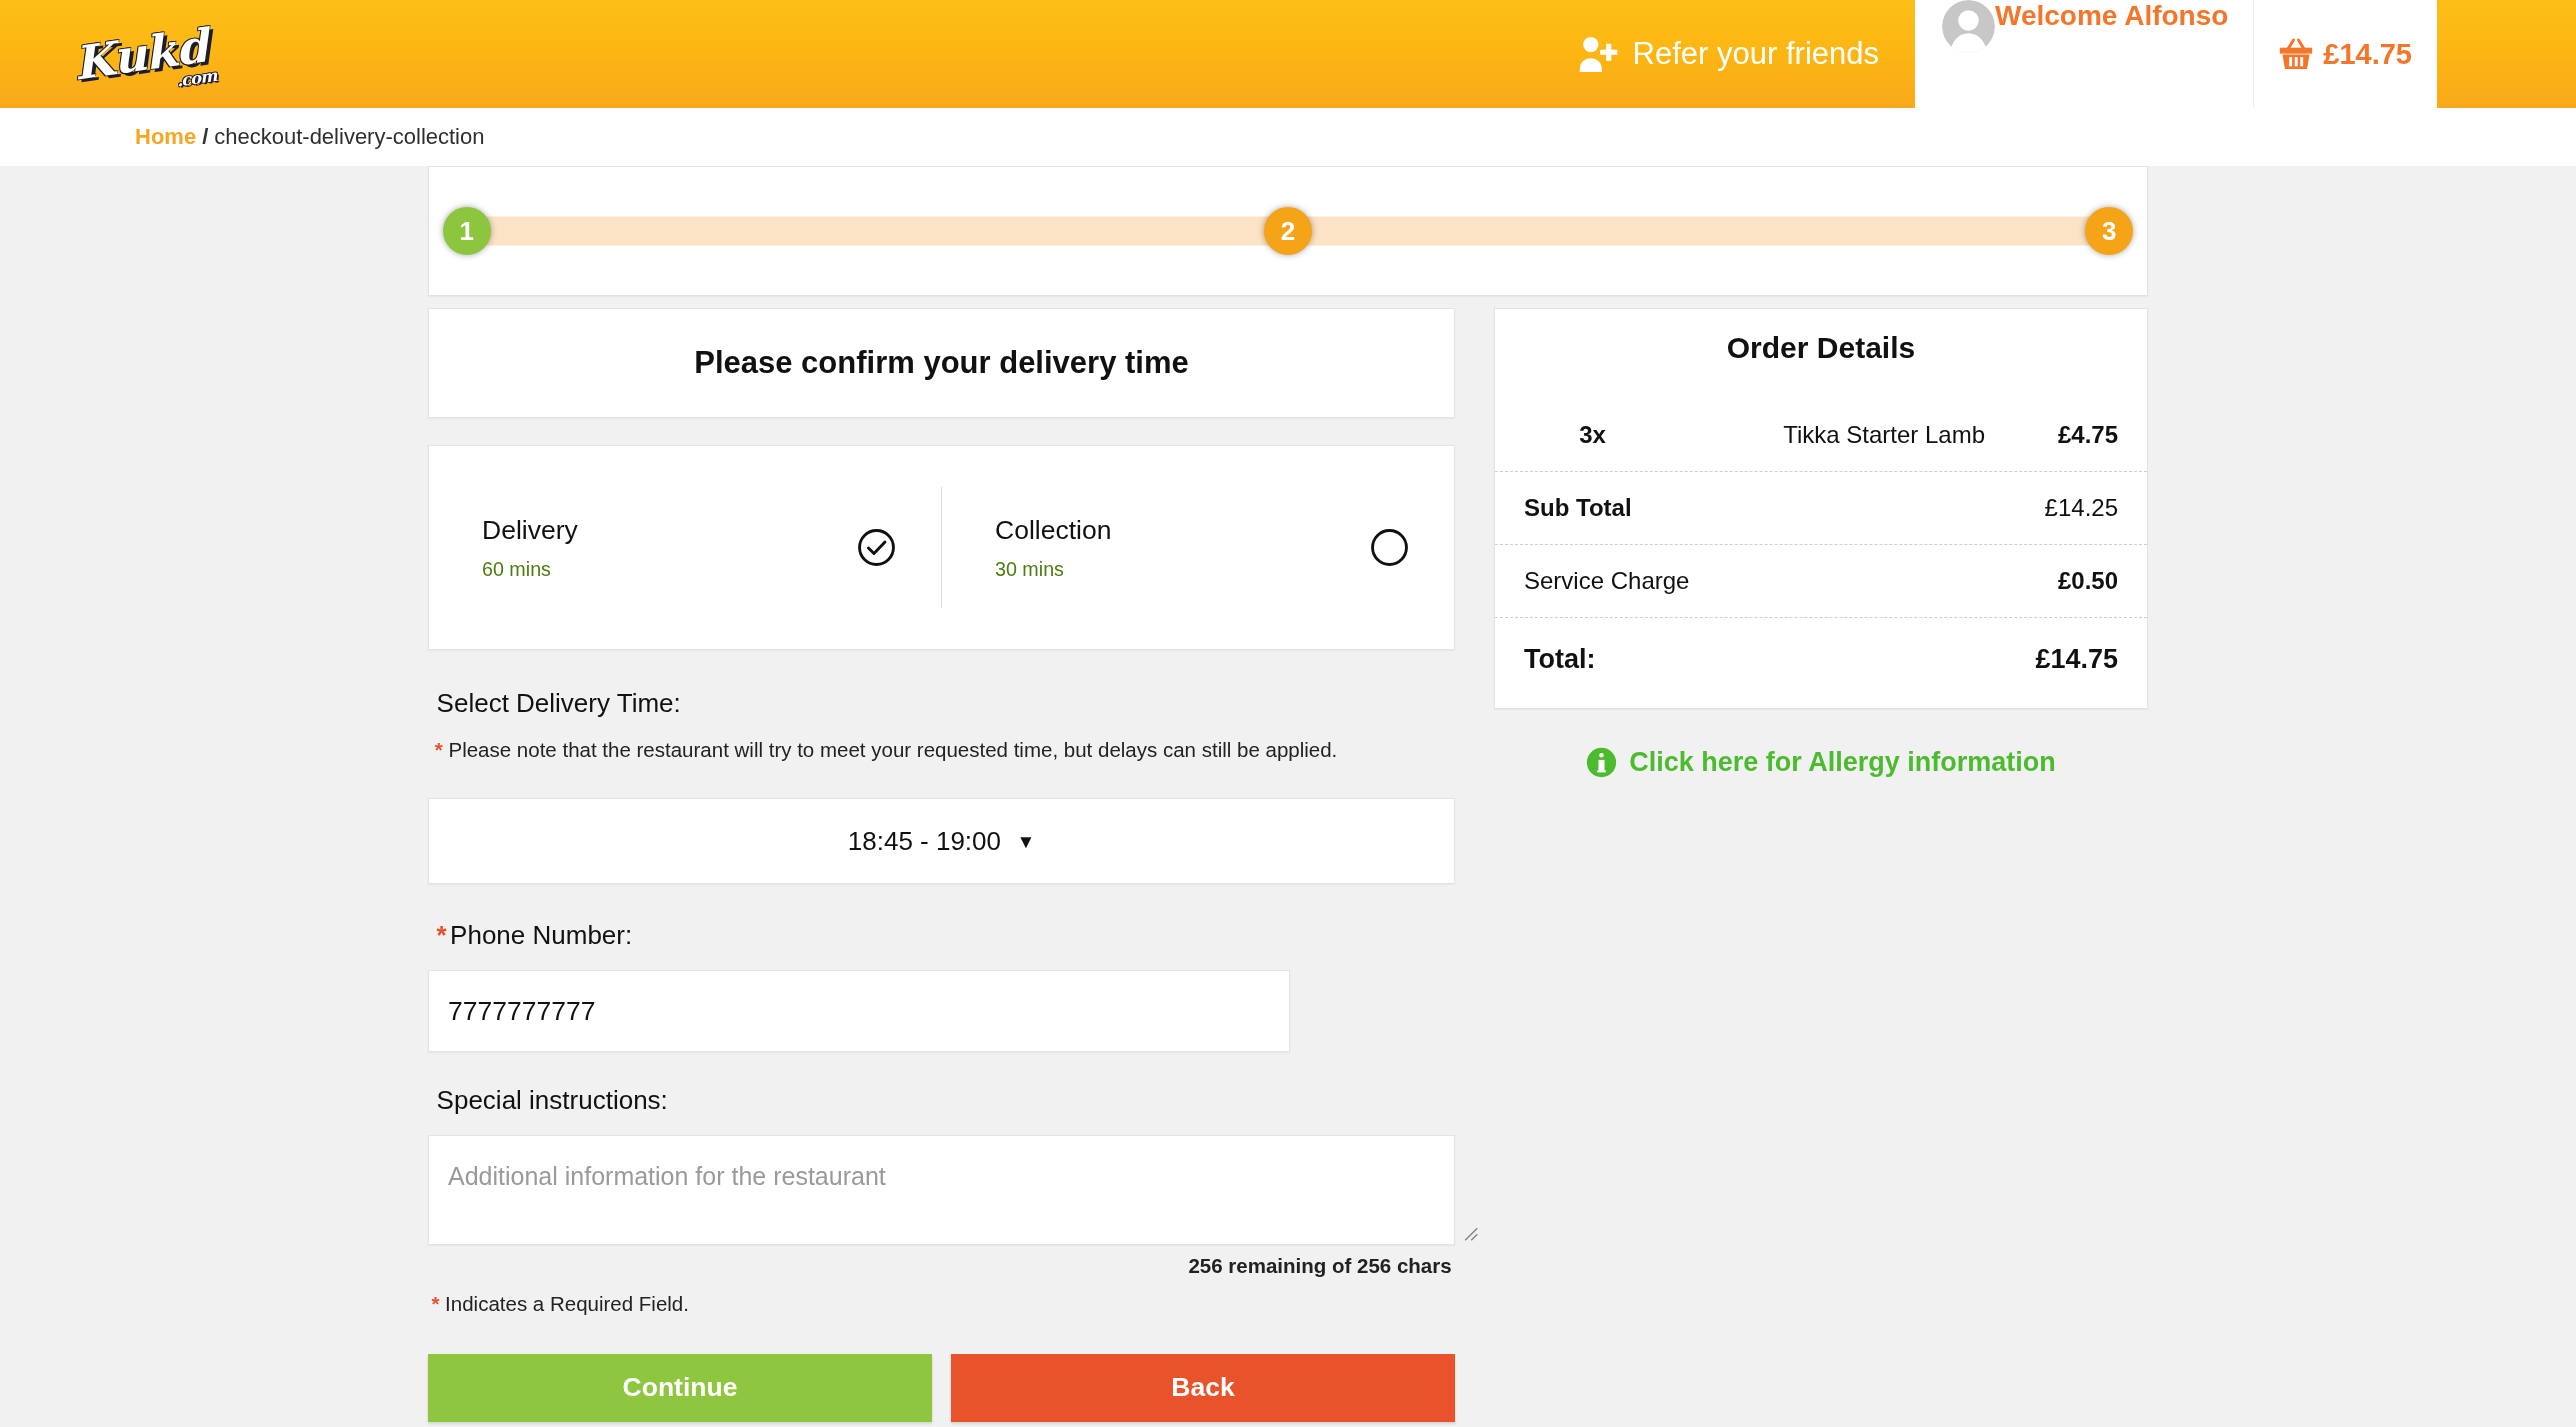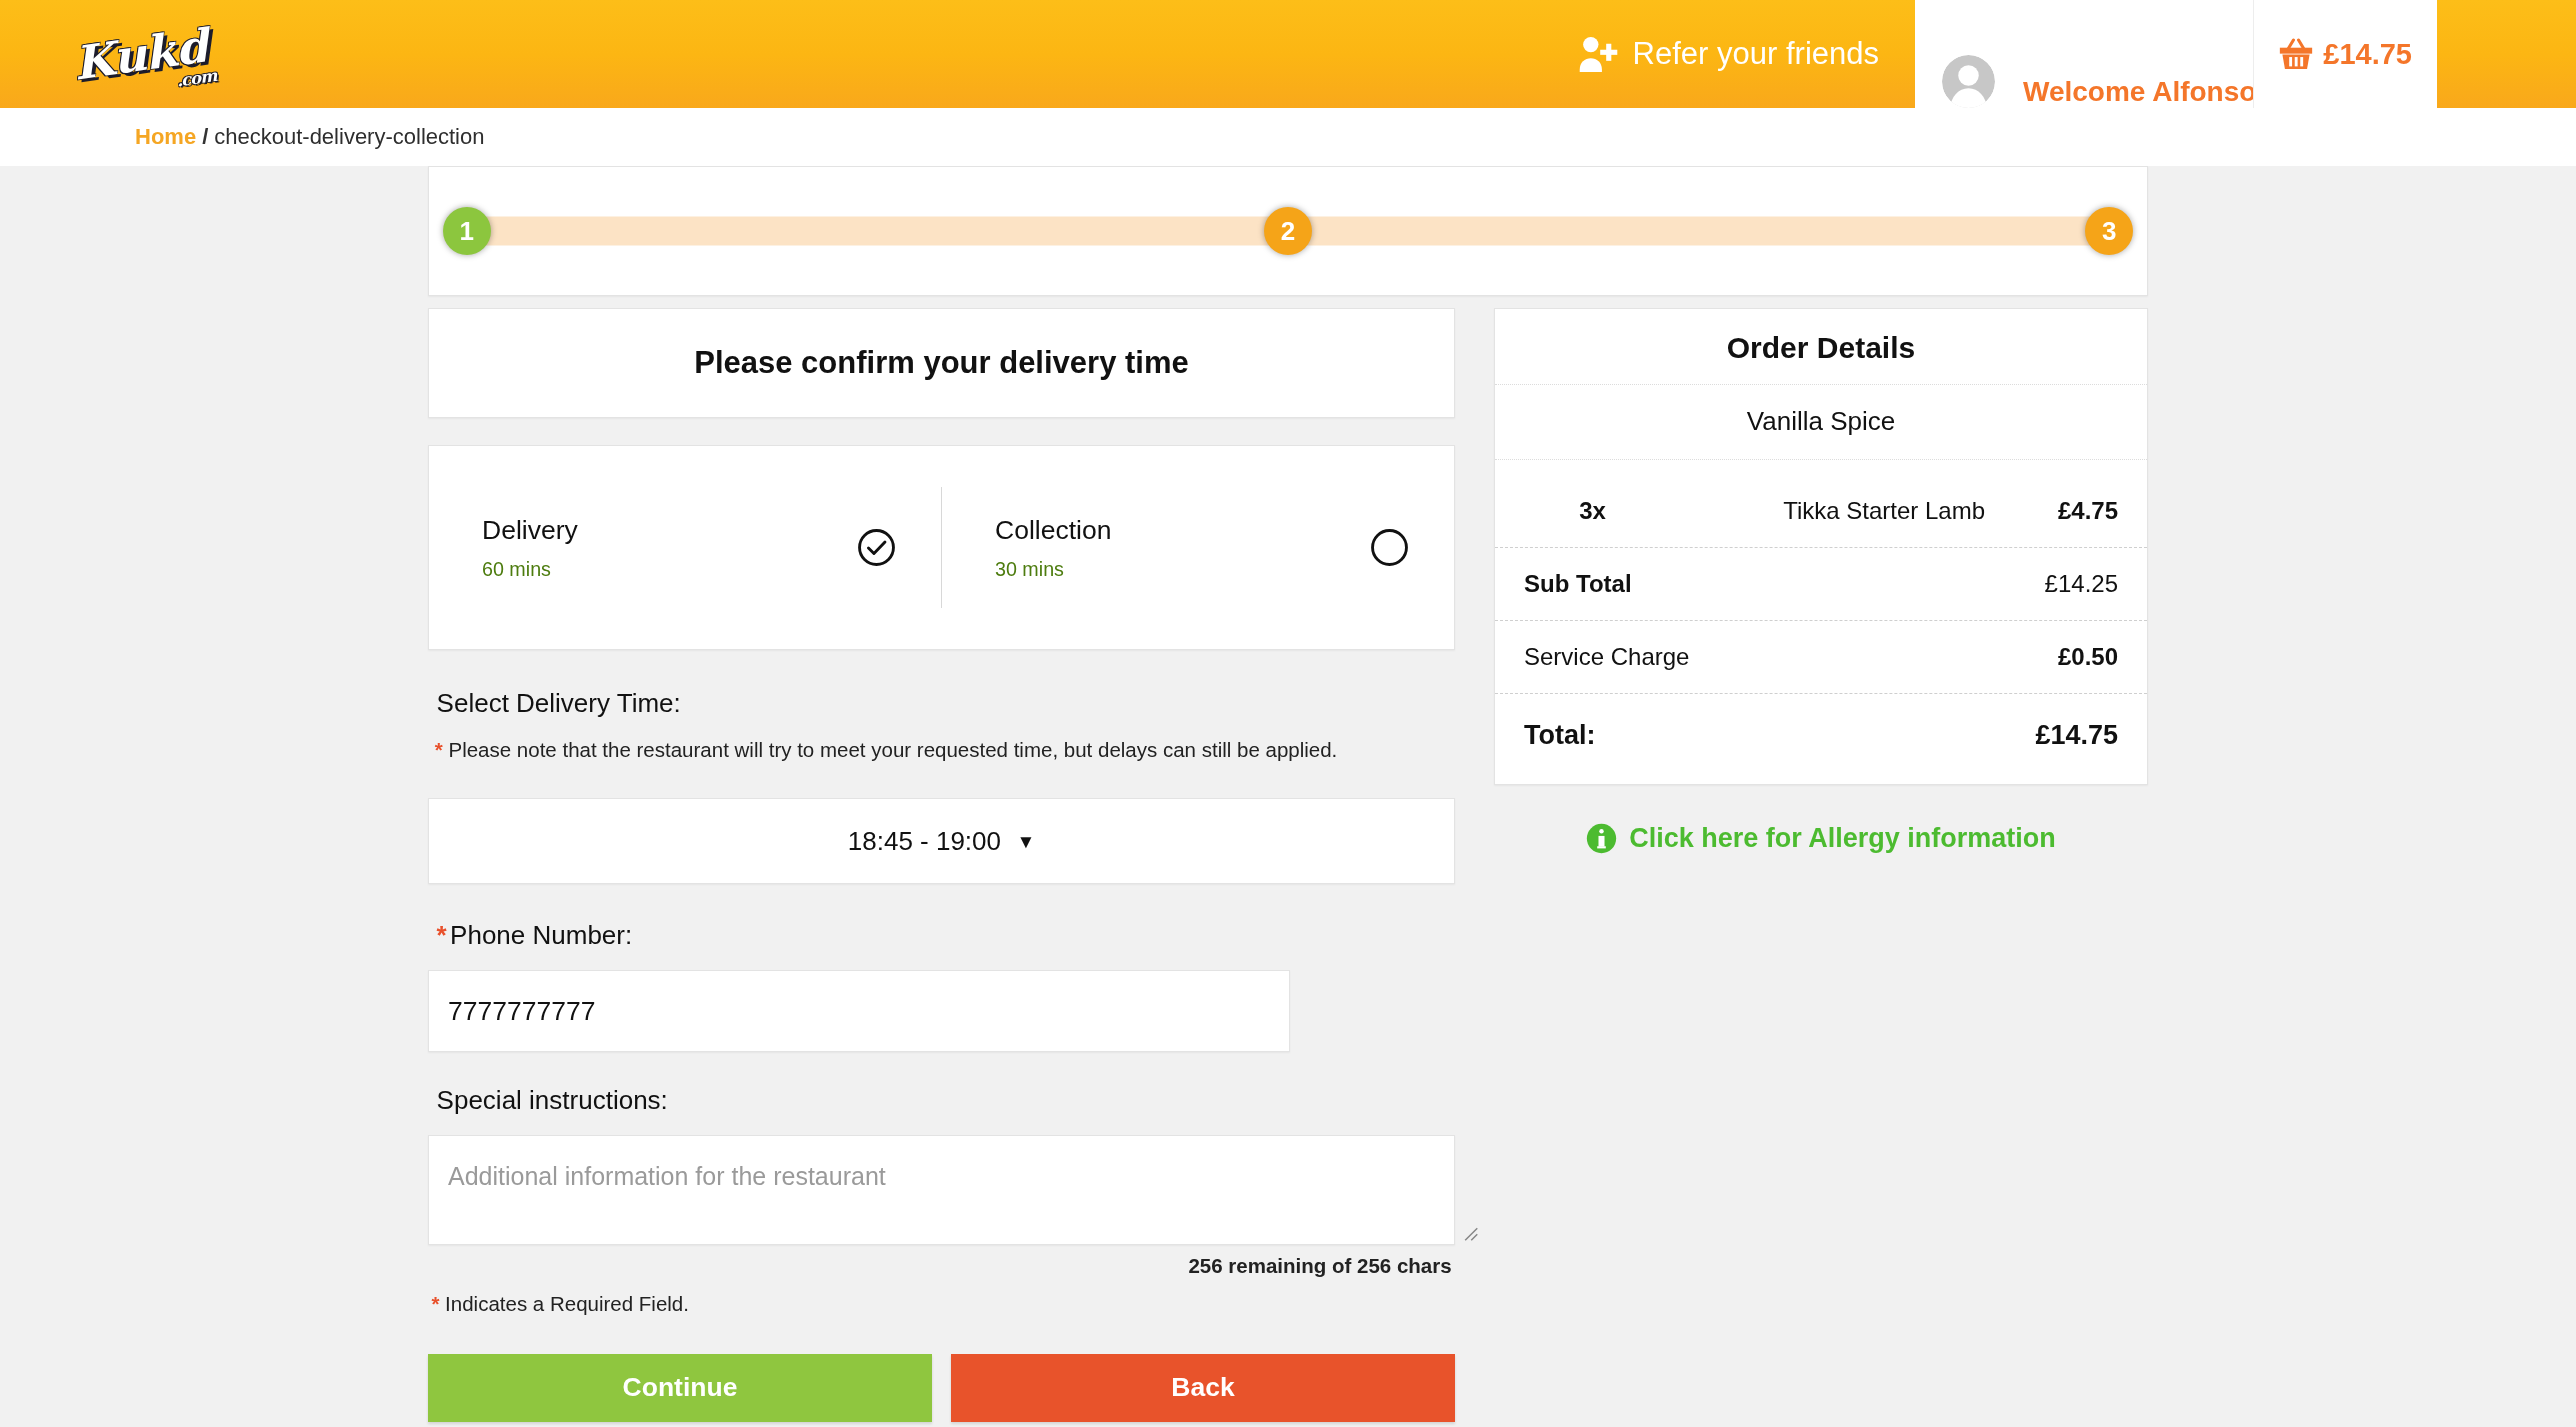--- a/index.html
+++ b/index.html
@@ -61,22 +61,22 @@
     font-size: 31px;
     font-weight: 400;
     white-space: nowrap;
   }
   .icon-person-plus { width: 41px; height: 38px; display: block; }
 
   .welcome-box {
     width: 338px;
     background: #ffffff;
     display: flex;
-    align-items: flex-end;
-    gap: 28px;
+    align-items: flex-start;
+    gap: 0;
     padding-left: 27px;
     height: 108px;
     cursor: pointer;
   }
   .avatar { width: 53px; height: 53px; flex: 0 0 53px; }
   .welcome-text {
     color: #f4762a;
     font-size: 28px;
     font-weight: bold;
     white-space: nowrap;
@@ -509,21 +509,20 @@
           <button class="btn btn-continue">Continue</button>
           <button class="btn btn-back">Back</button>
         </div>
 
       </div>
 
       <div class="col-right">
 
         <div class="card order-card">
           <div class="order-title">Order Details</div>
-          <div class="order-restaurant">Vanilla Spice</div>
 
           <div class="order-row item">
             <span class="qty">3x</span>
             <span class="pname">Tikka Starter Lamb</span>
             <span class="price">£4.75</span>
           </div>
 
           <div class="order-row sum">
             <span class="label">Sub Total</span>
             <span class="val">£14.25</span>

